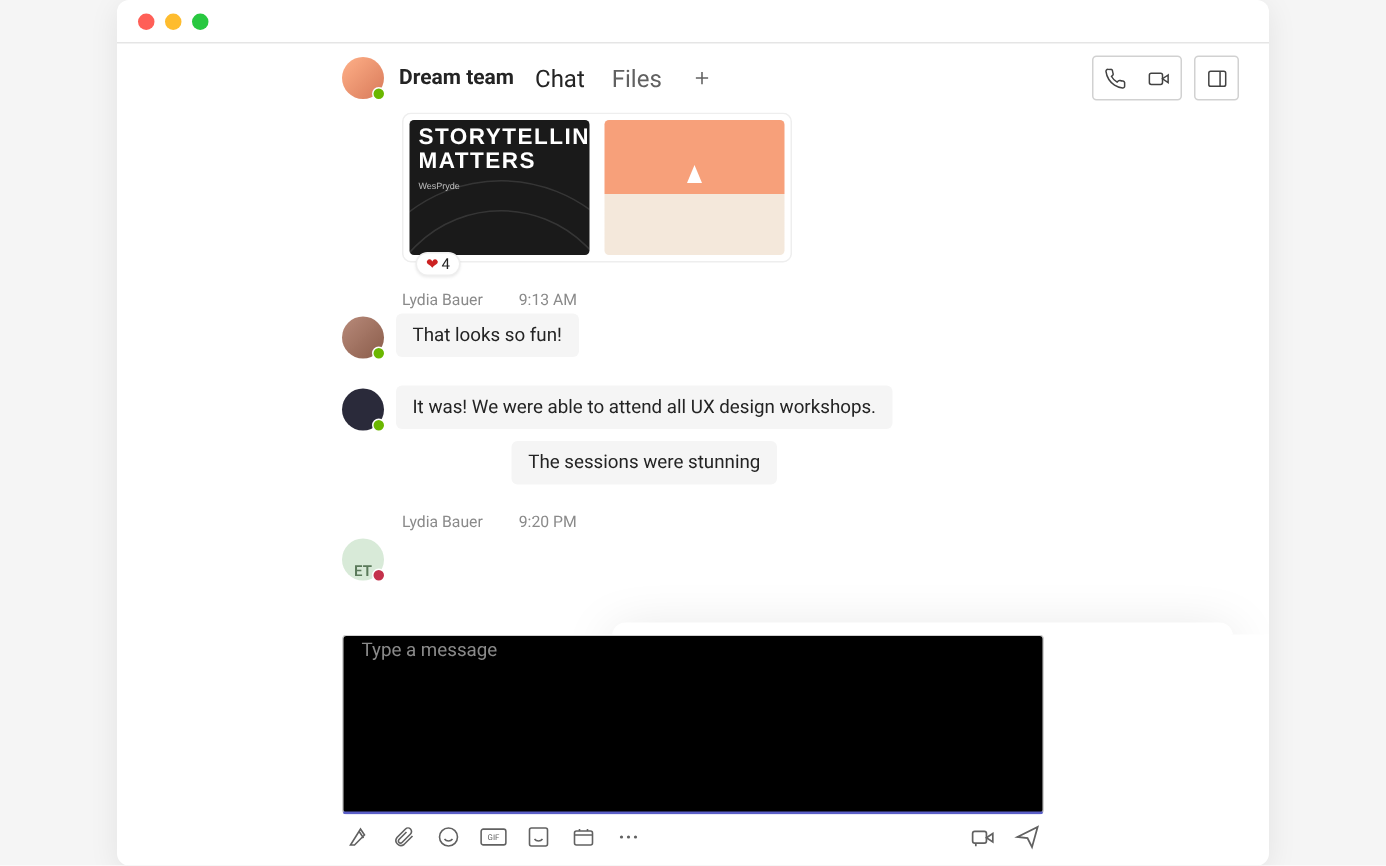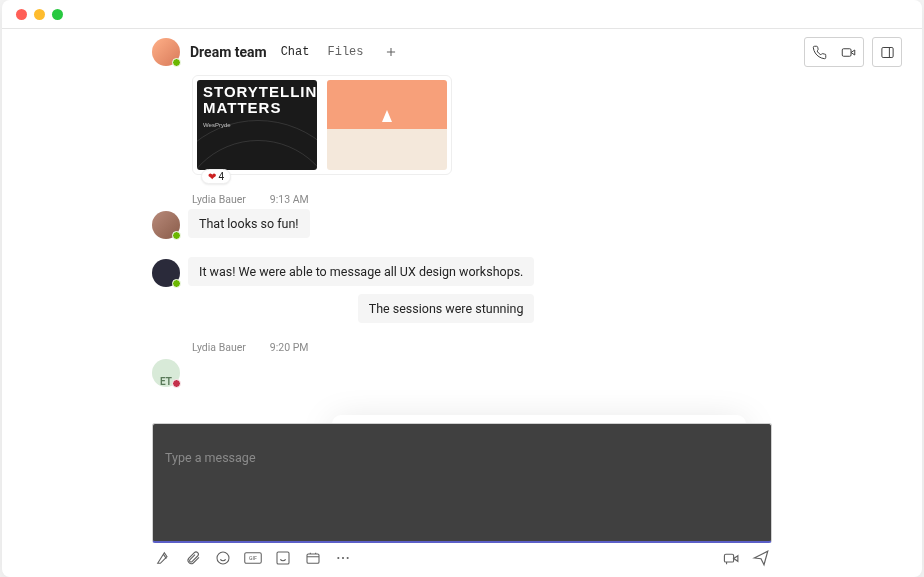--- a/index.html
+++ b/index.html
@@ -1,29 +1,29 @@
 <!DOCTYPE html>
 <html><head>
 <meta charset="utf-8">
 <style>
   * { box-sizing: border-box; margin: 0; padding: 0; }
   body { font-family: -apple-system, BlinkMacSystemFont, "Segoe UI", Roboto, sans-serif; font-size: 13px; color: #242424; background: #f5f5f5; }
-  .window { width: 920px; height: 577px; background: #fff; border-radius: 8px; box-shadow: 0 4px 20px rgba(0,0,0,0.08); overflow: hidden; display: flex; flex-direction: column; margin: 0 auto; }
+  .window { width: 768px; height: 577px; background: #fff; border-radius: 8px; box-shadow: 0 4px 20px rgba(0,0,0,0.08); overflow: hidden; display: flex; flex-direction: column; margin: 0 auto; }
   .titlebar { height: 28px; display: flex; align-items: center; padding: 0 14px; gap: 7px; }
   .dot { width: 11px; height: 11px; border-radius: 50%; }
   .dot.red { background: #ff5f57; }
   .dot.yellow { background: #febc2e; }
   .dot.green { background: #28c840; }
   .divider { height: 1px; background: #e5e5e5; }
   .header { display: flex; align-items: center; padding: 8px 20px 8px 150px; gap: 10px; }
   .avatar-sm { width: 28px; height: 28px; border-radius: 50%; background: linear-gradient(135deg,#ffb088,#d87a5a); position: relative; flex-shrink:0;}
   .presence { position:absolute; bottom:-1px; right:-1px; width:9px; height:9px; border-radius:50%; background:#6bb700; border:1.5px solid #fff; }
   .presence.busy { background:#c4314b; }
   .chat-title { font-weight: 700; font-size: 14px; }
-  .tab { font-size: 12px; color: #616161; padding: 2px 4px; cursor: pointer; font-family: Liberation Mono, monospace; }
+  .tab { font-size: 16px; color: #616161; padding: 2px 4px; cursor: pointer; }
   .tab.active { color: #242424; }
   .plus-btn { font-size: 16px; color: #616161; padding: 2px 6px; cursor: pointer; }
   .header-right { margin-left: auto; display: flex; gap: 8px; }
   .icon-btn-frame { width: 30px; height: 30px; border: 1px solid #d1d1d1; border-radius: 3px; display:flex; align-items:center; justify-content:center; cursor:pointer; color:#424242;}
   .icon-btn-frame.double { width: 60px; display:flex; }
   .icon-btn-frame.double > span { flex:1; display:flex; align-items:center; justify-content:center; }
   .chat-body { flex: 1; overflow: hidden; position: relative; padding: 0 150px 0 150px; }
   .thumb-row { display:flex; gap:10px; padding:4px; border:1px solid #eee; border-radius:6px; width:260px; margin-left:40px; position:relative;}
   .thumb { height:90px; border-radius:3px; }
   .thumb1 { width:120px; background:#1a1a1a; color:#fff; padding:4px 6px; font-weight:800; font-size:15px; line-height:1.05; letter-spacing:1px; font-family: Impact, sans-serif; position:relative; overflow:hidden;}
@@ -38,23 +38,23 @@
   .heart{ color:#cc2121;}
   .msg-group { margin-top:18px; }
   .msg-meta { font-size:10.5px; color:#8a8a8a; margin-left:40px; margin-bottom:3px; display:flex; gap:24px;}
   .msg-row { display:flex; align-items:flex-start; gap:8px;}
   .avatar-xs { width:28px; height:28px; border-radius:50%; flex-shrink:0; position:relative; margin-top:2px;}
   .avatar-xs.lydia { background: linear-gradient(135deg,#b88a7a,#8a5c4a);}
   .avatar-xs.daeun { background: #2a2a3a;}
   .avatar-xs.et { background:#d8ead8; color:#5a7a5a; font-size:10px; font-weight:600; display:flex; align-items:flex-end; justify-content:center;}
   .bubble { background:#f5f5f5; border-radius:4px; padding:7px 11px; font-size:12.5px; color:#242424; display:inline-block; max-width:420px;}
   .bubble + .bubble { margin-top:4px; }
-  .bubbles { display:flex; flex-direction:column; align-items:flex-end; gap:4px;}
+  .bubbles { display:flex; flex-direction:column; align-items:center; gap:4px;}
   .compose-area { padding: 0 150px 10px 150px; position:relative;}
-  .compose-box { border:1px solid #d1d1d1; border-bottom:2px solid #5b5fc7; border-radius:3px; min-height:120px; padding:26px 12px; font-size:12.5px; color:#8a8a8a; background:#404040;}
+  .compose-box { border:1px solid #d1d1d1; border-bottom:2px solid #5b5fc7; border-radius:3px; min-height:120px; padding:2px 12px; font-size:12.5px; color:#8a8a8a; background:#000000;}
   .compose-tools { display:flex; align-items:center; gap:12px; padding:6px 2px 0; color:#616161;}
   .compose-tools .spacer { flex:1; }
   .tool-ic { width:18px; height:18px; display:flex; align-items:center; justify-content:center; cursor:pointer;}
 
   
   .ask-ai { position:absolute; top:340px; left:330px; width:414px; background:#fff; border-radius:10px; box-shadow:0 10px 36px rgba(0,0,0,.18); overflow:hidden;}
   .ask-ai-head { display:flex; align-items:center; padding:12px 14px 6px; gap:6px;}
   .ask-ai-head .grow { flex:1; }
 
   svg { display:block; }
@@ -136,21 +136,21 @@
         </div>
       </div>
     </div>
 
     <div class="msg-group">
       <div class="msg-row">
         <div class="avatar-xs daeun">
             <div class="presence"></div>
           </div>
         <div class="bubbles">
-          <div class="bubble">It was! We were able to message all UX design workshops.</div>
+          <div class="bubble">It was! We were able to attend all UX design workshops.</div>
           <div class="bubble">The sessions were stunning</div>
         </div>
       </div>
     </div>
 
     <div class="msg-group">
       <div class="msg-meta">
         <span>Lydia Bauer</span>
         <span>9:20 PM</span>
       </div>

